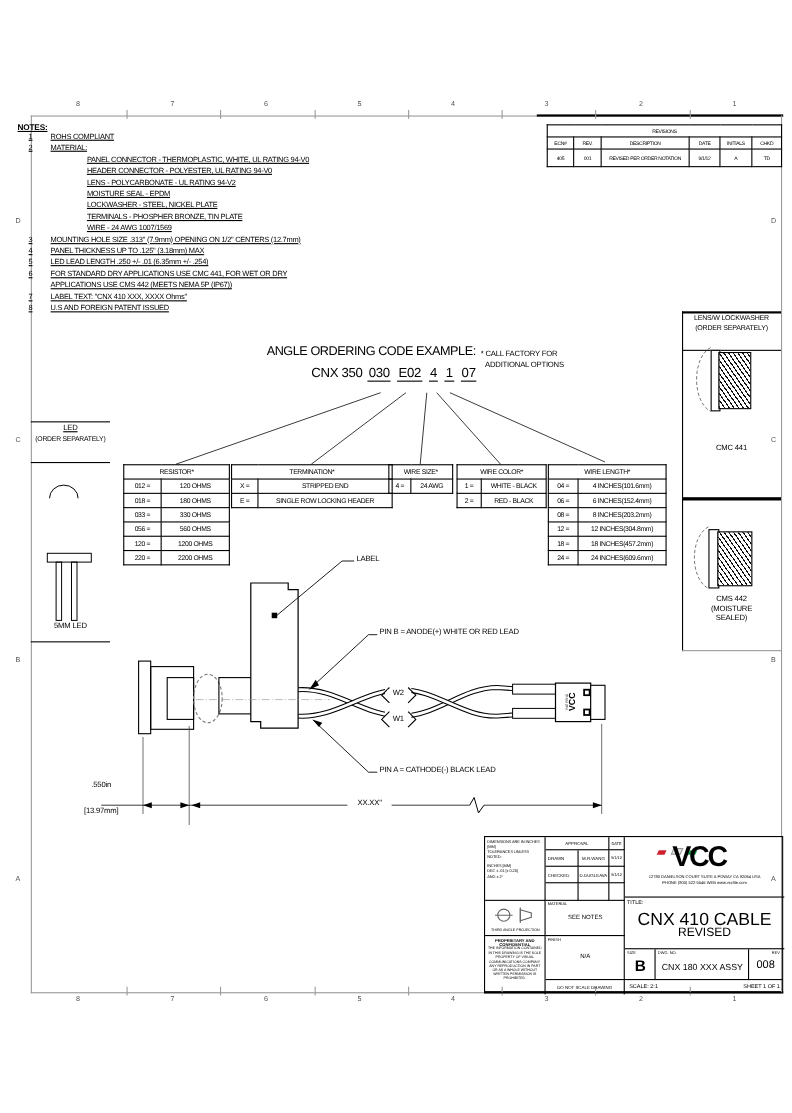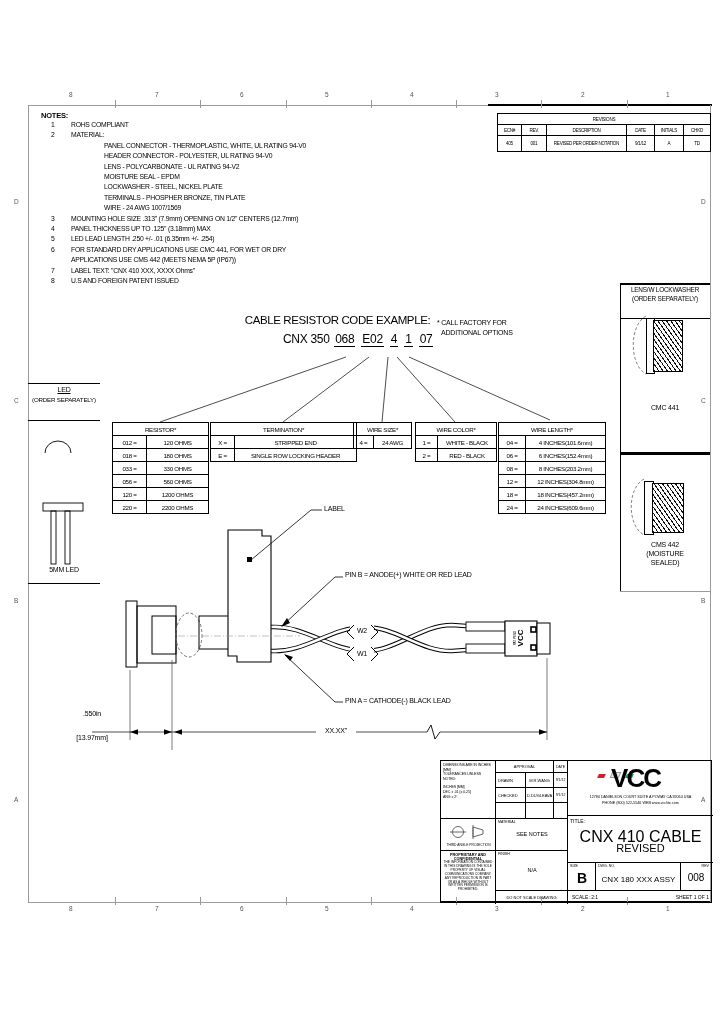--- a/index.html
+++ b/index.html
@@ -4,21 +4,21 @@
 <style>
   html,body{margin:0;padding:0;background:#fff;}
   .page{position:relative;width:720px;height:1012px;background:#fff;overflow:hidden;
         font-family:"Liberation Sans",sans-serif;color:#000;}
   .t{position:absolute;white-space:nowrap;letter-spacing:-0.2px;}
   .c{text-align:center;}
   .ln{position:absolute;background:#9a9a9a;}
   .bk{background:#000;}
   .zone{position:absolute;font-size:6.5px;color:#555;}
   
-  .notes{position:absolute;left:41px;top:111px;width:300px;}
+  .notes{position:absolute;left:16px;top:111px;width:300px;text-decoration:underline;}
   .ntitle{font-size:7.5px;font-weight:bold;letter-spacing:-0.2px;}
   .nrow{display:flex;font-size:6.8px;line-height:10.4px;letter-spacing:-0.25px;}
   .nn{width:30px;padding-left:10px;box-sizing:border-box;flex:none;}
   .ntx{white-space:nowrap;}
   .ind .ntx{margin-left:33px;}
   
   table{border-collapse:collapse;position:absolute;table-layout:fixed;}
   td{border:1px solid #000;padding:0 1px;font-size:6.2px;letter-spacing:-0.3px;
      height:12px;text-align:center;overflow:hidden;white-space:nowrap;}
   .rev td{font-size:4.6px;height:10px;}
@@ -265,24 +265,24 @@
       <td>405</td>
       <td>001</td>
       <td>REVISED PER ORDER NOTATION</td>
       <td>9/1/12</td>
       <td>A</td>
       <td>TD</td>
     </tr>
   </tbody>
     </table>
 
-  <div class="t c" style="left:230px;top:314px;width:215px;font-size:11.5px;letter-spacing:-0.4px">CABLE RESISTOR CODE EXAMPLE:</div>
+  <div class="t c" style="left:230px;top:314px;width:215px;font-size:11.5px;letter-spacing:-0.4px">ANGLE ORDERING CODE EXAMPLE:</div>
   <div class="t" style="left:283px;top:332px;font-size:12px;letter-spacing:-0.3px">
     <span>CNX 350</span>
-    <span class="u">068</span>
+    <span class="u">030</span>
     <span class="u">E02</span>
     <span class="u">4</span>
     <span class="u">1</span>
     <span class="u">07</span>
   </div>
   <div class="t" style="left:437px;top:319px;font-size:7px">* CALL FACTORY FOR</div>
   <div class="t" style="left:441px;top:329px;font-size:7px">ADDITIONAL OPTIONS</div>
 
   <table style="left:112px;top:422px;width:96px">
     <colgroup>

